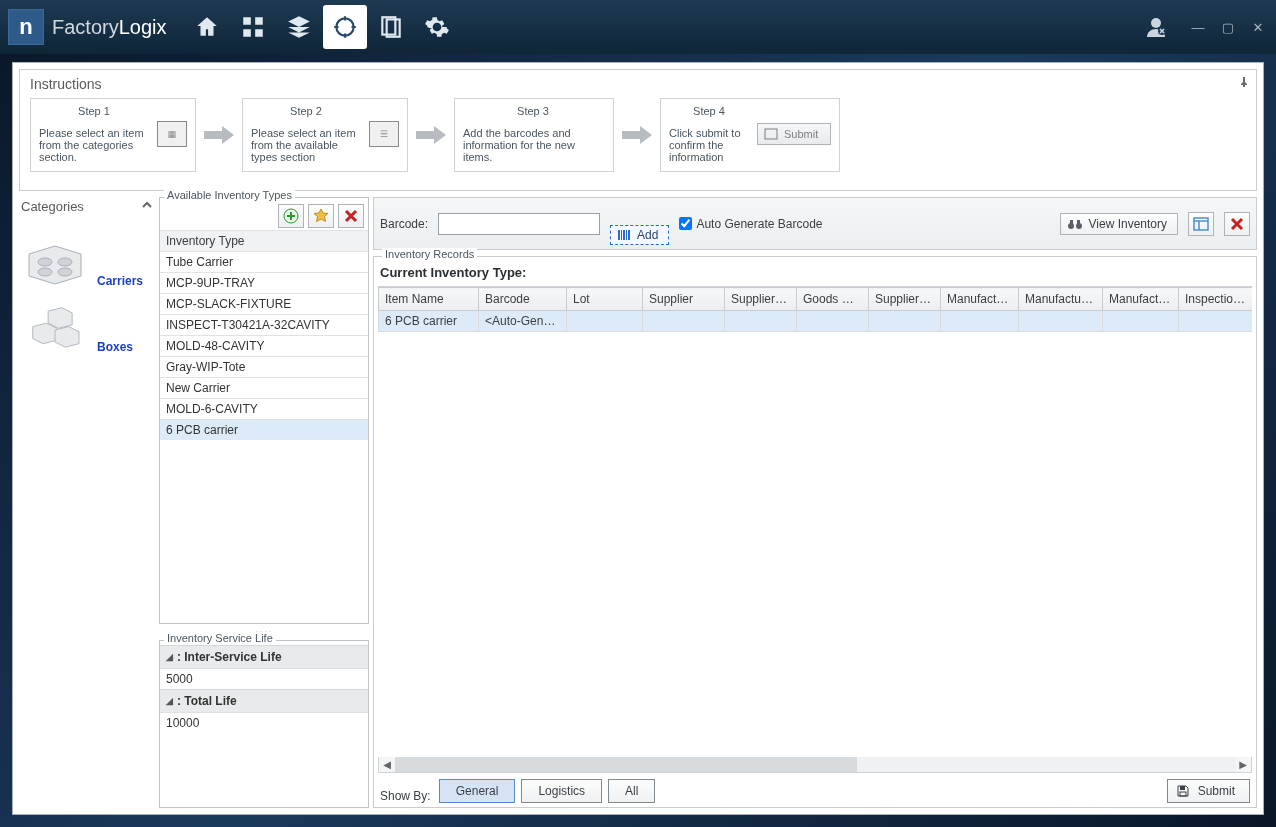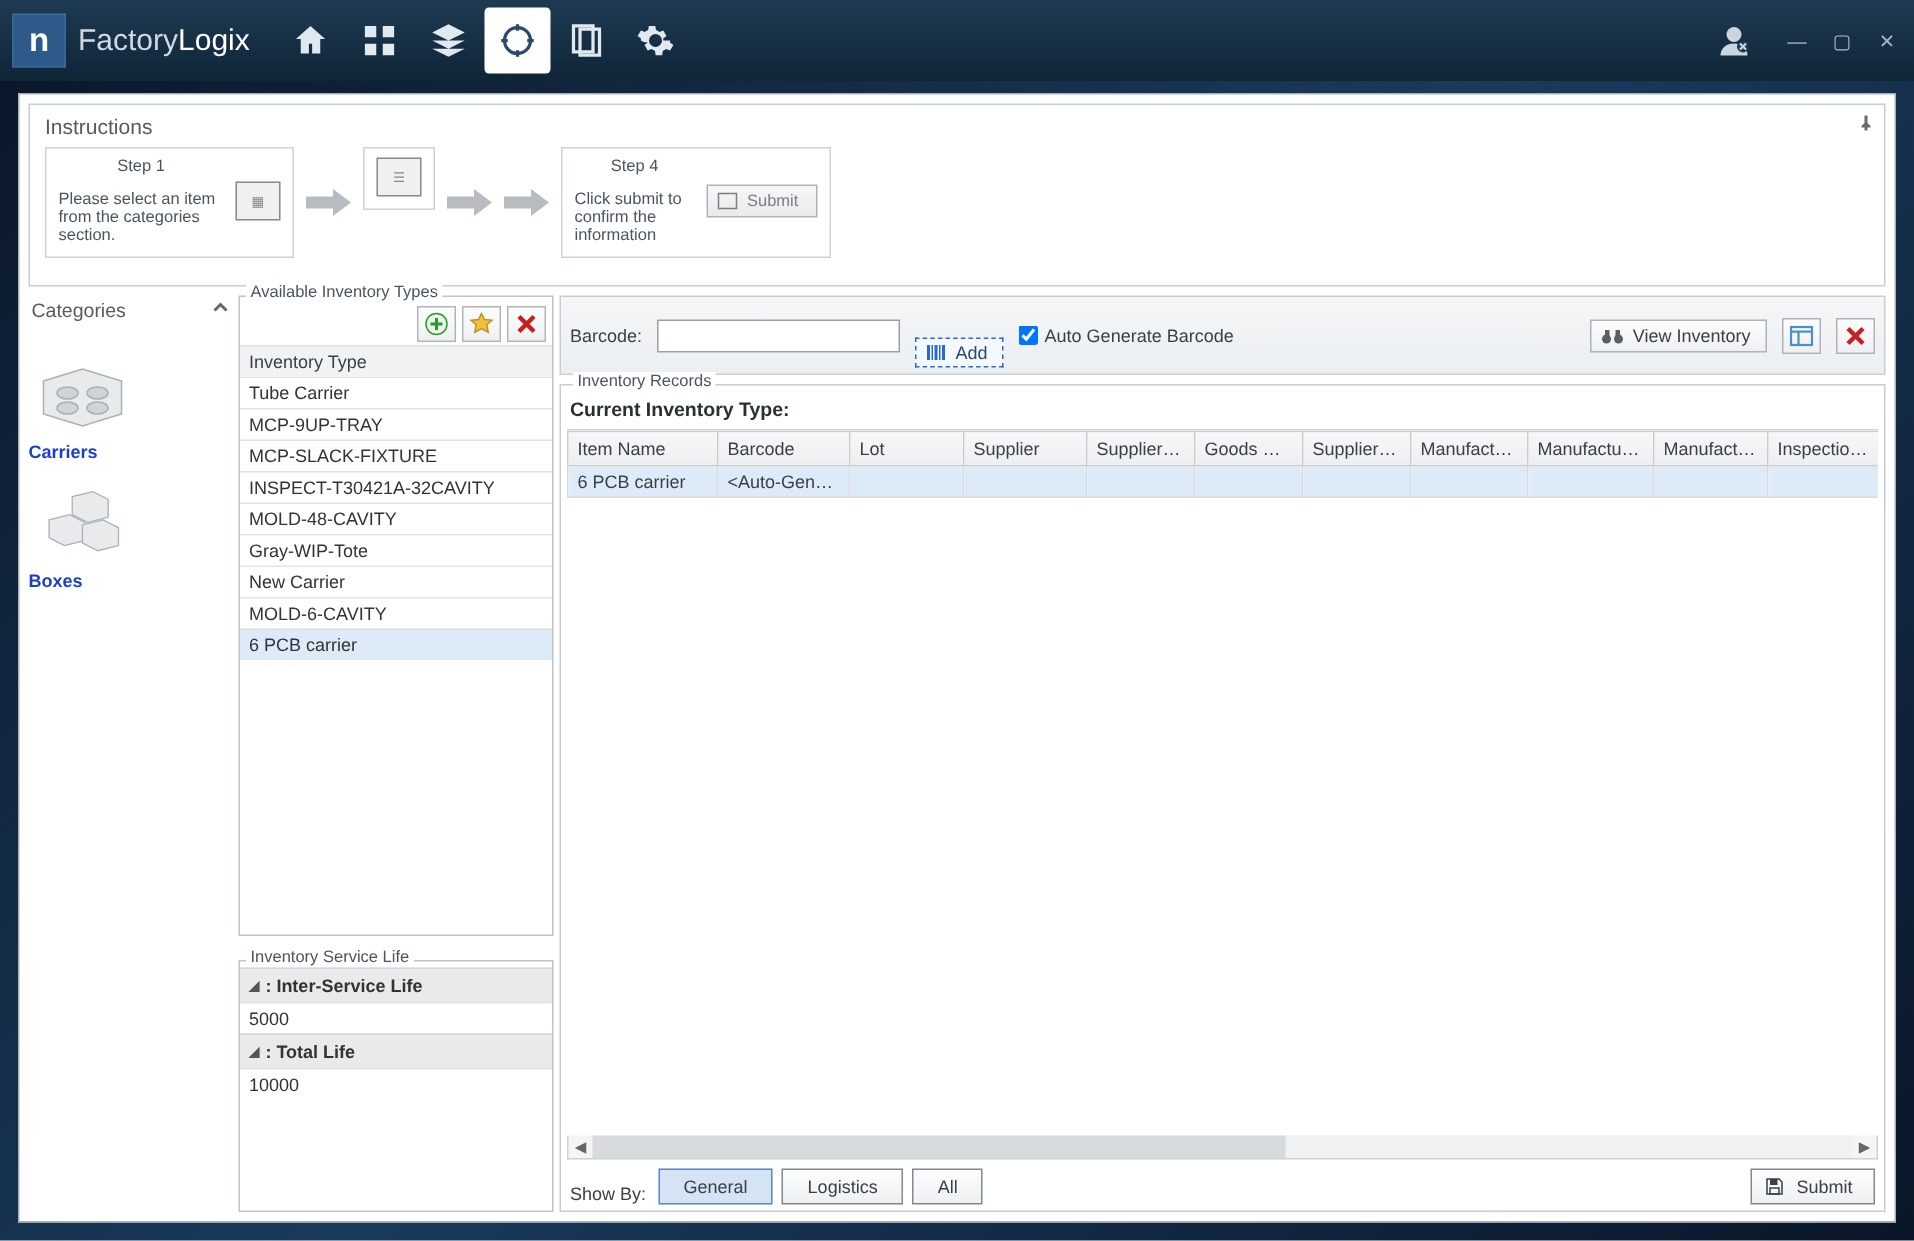--- a/index.html
+++ b/index.html
@@ -143,21 +143,21 @@
   flex-direction: column;
 }
 .cat-header {
   display: flex; align-items: center; justify-content: space-between;
   font-size: 13px;
   color: #5a5a5a;
   padding: 2px 2px 8px 2px;
 }
 .cat-header .chev { cursor:pointer; color:#666; }
 .cat-item {
-  display: flex; flex-direction: column; align-items: flex-start;
+  display: flex; flex-direction: row; align-items: flex-end;
   gap: 6px; margin-top: 18px;
   cursor: pointer;
 }
 .cat-icon { width: 72px; height: 48px; color:#b8bec4; }
 .cat-label { color: #1a3fc9; font-weight: bold; font-size: 12px; }
 
 
 .types-col {
   width: 210px;
   display: flex; flex-direction: column;
@@ -399,26 +399,36 @@
           <span>Please select an item from the categories section.</span>
         </div>
         <div class="step-thumb">▦</div>
       </div>
       <div class="step-arrow">
         <svg viewBox="0 0 30 18" fill="currentColor">
             <path d="M0 5h18V0l12 9-12 9v-5H0z"></path>
           </svg>
       </div>
       <div class="step">
+        <div class="step-text">
+          <span class="step-label">Step 2</span>
+          <span>Please select an item from the available types section</span>
+        </div>
         <div class="step-thumb">☰</div>
       </div>
       <div class="step-arrow">
         <svg viewBox="0 0 30 18" fill="currentColor">
             <path d="M0 5h18V0l12 9-12 9v-5H0z"></path>
           </svg>
+      </div>
+      <div class="step" style="width:160px;">
+        <div class="step-text" style="width:140px;">
+          <span class="step-label">Step 3</span>
+          <span>Add the barcodes and information for the new items.</span>
+        </div>
       </div>
       <div class="step-arrow">
         <svg viewBox="0 0 30 18" fill="currentColor">
             <path d="M0 5h18V0l12 9-12 9v-5H0z"></path>
           </svg>
       </div>
       <div class="step">
         <div class="step-text" style="width:80px;">
           <span class="step-label">Step 4</span>
           <span>Click submit to confirm the information</span>

